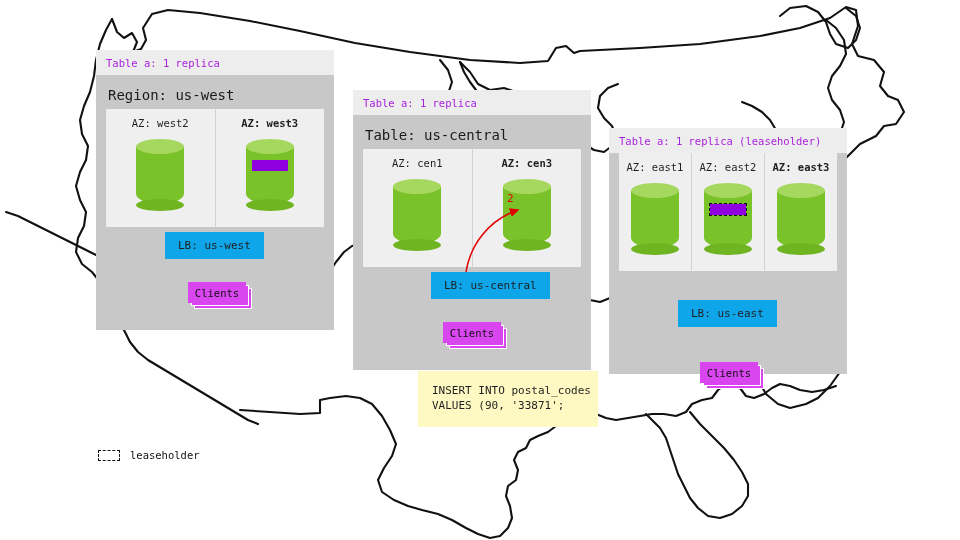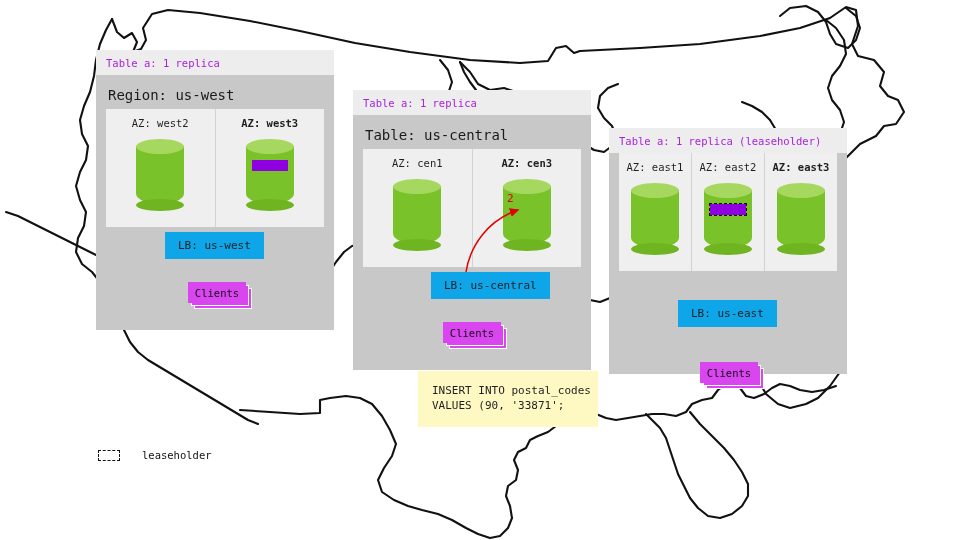--- a/index.html
+++ b/index.html
@@ -158,21 +158,21 @@
     color: #1f1f1f;
     padding: 12px 14px 14px 14px;
     white-space: pre;
   }
 
   
   .legend {
     position: absolute;
     display: flex;
     align-items: center;
-    gap: 22px;
+    gap: 10px;
   }
   .legend-swatch {
     width: 22px;
     height: 11px;
     border: 1.5px dashed #111111;
     box-sizing: border-box;
     background: transparent;
   }
   .legend-text {
     font-size: 10.5px;

